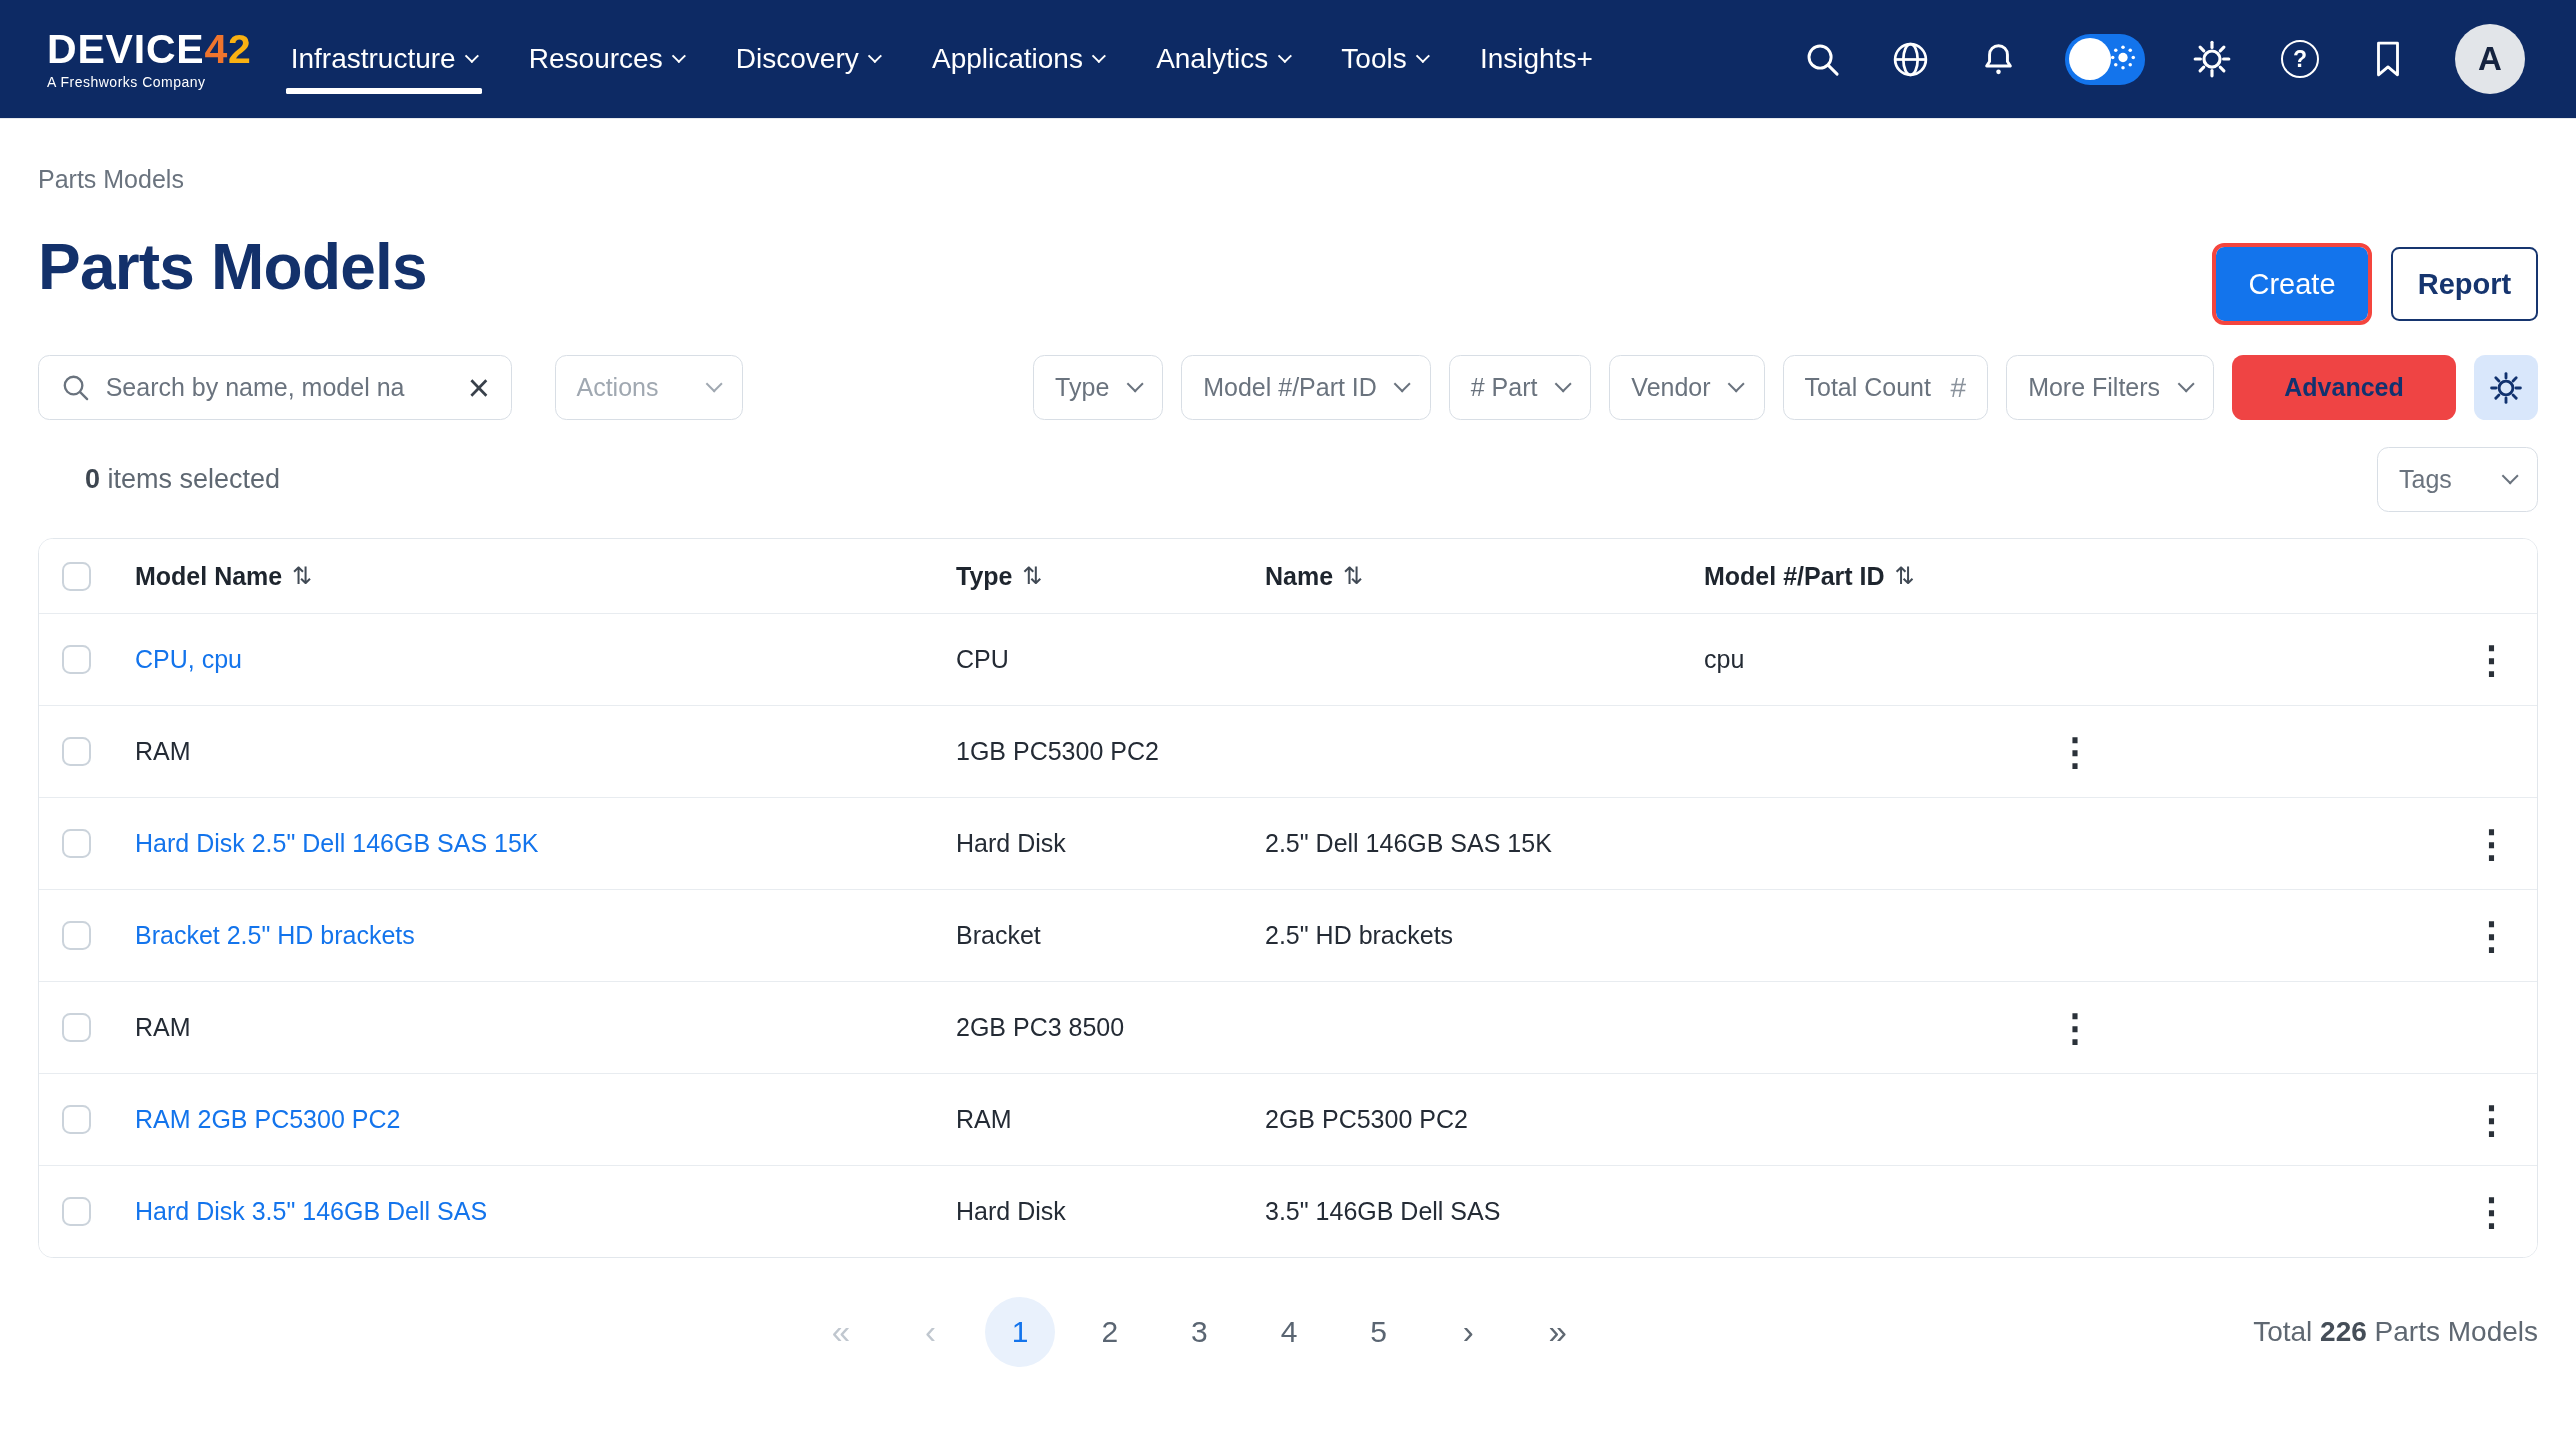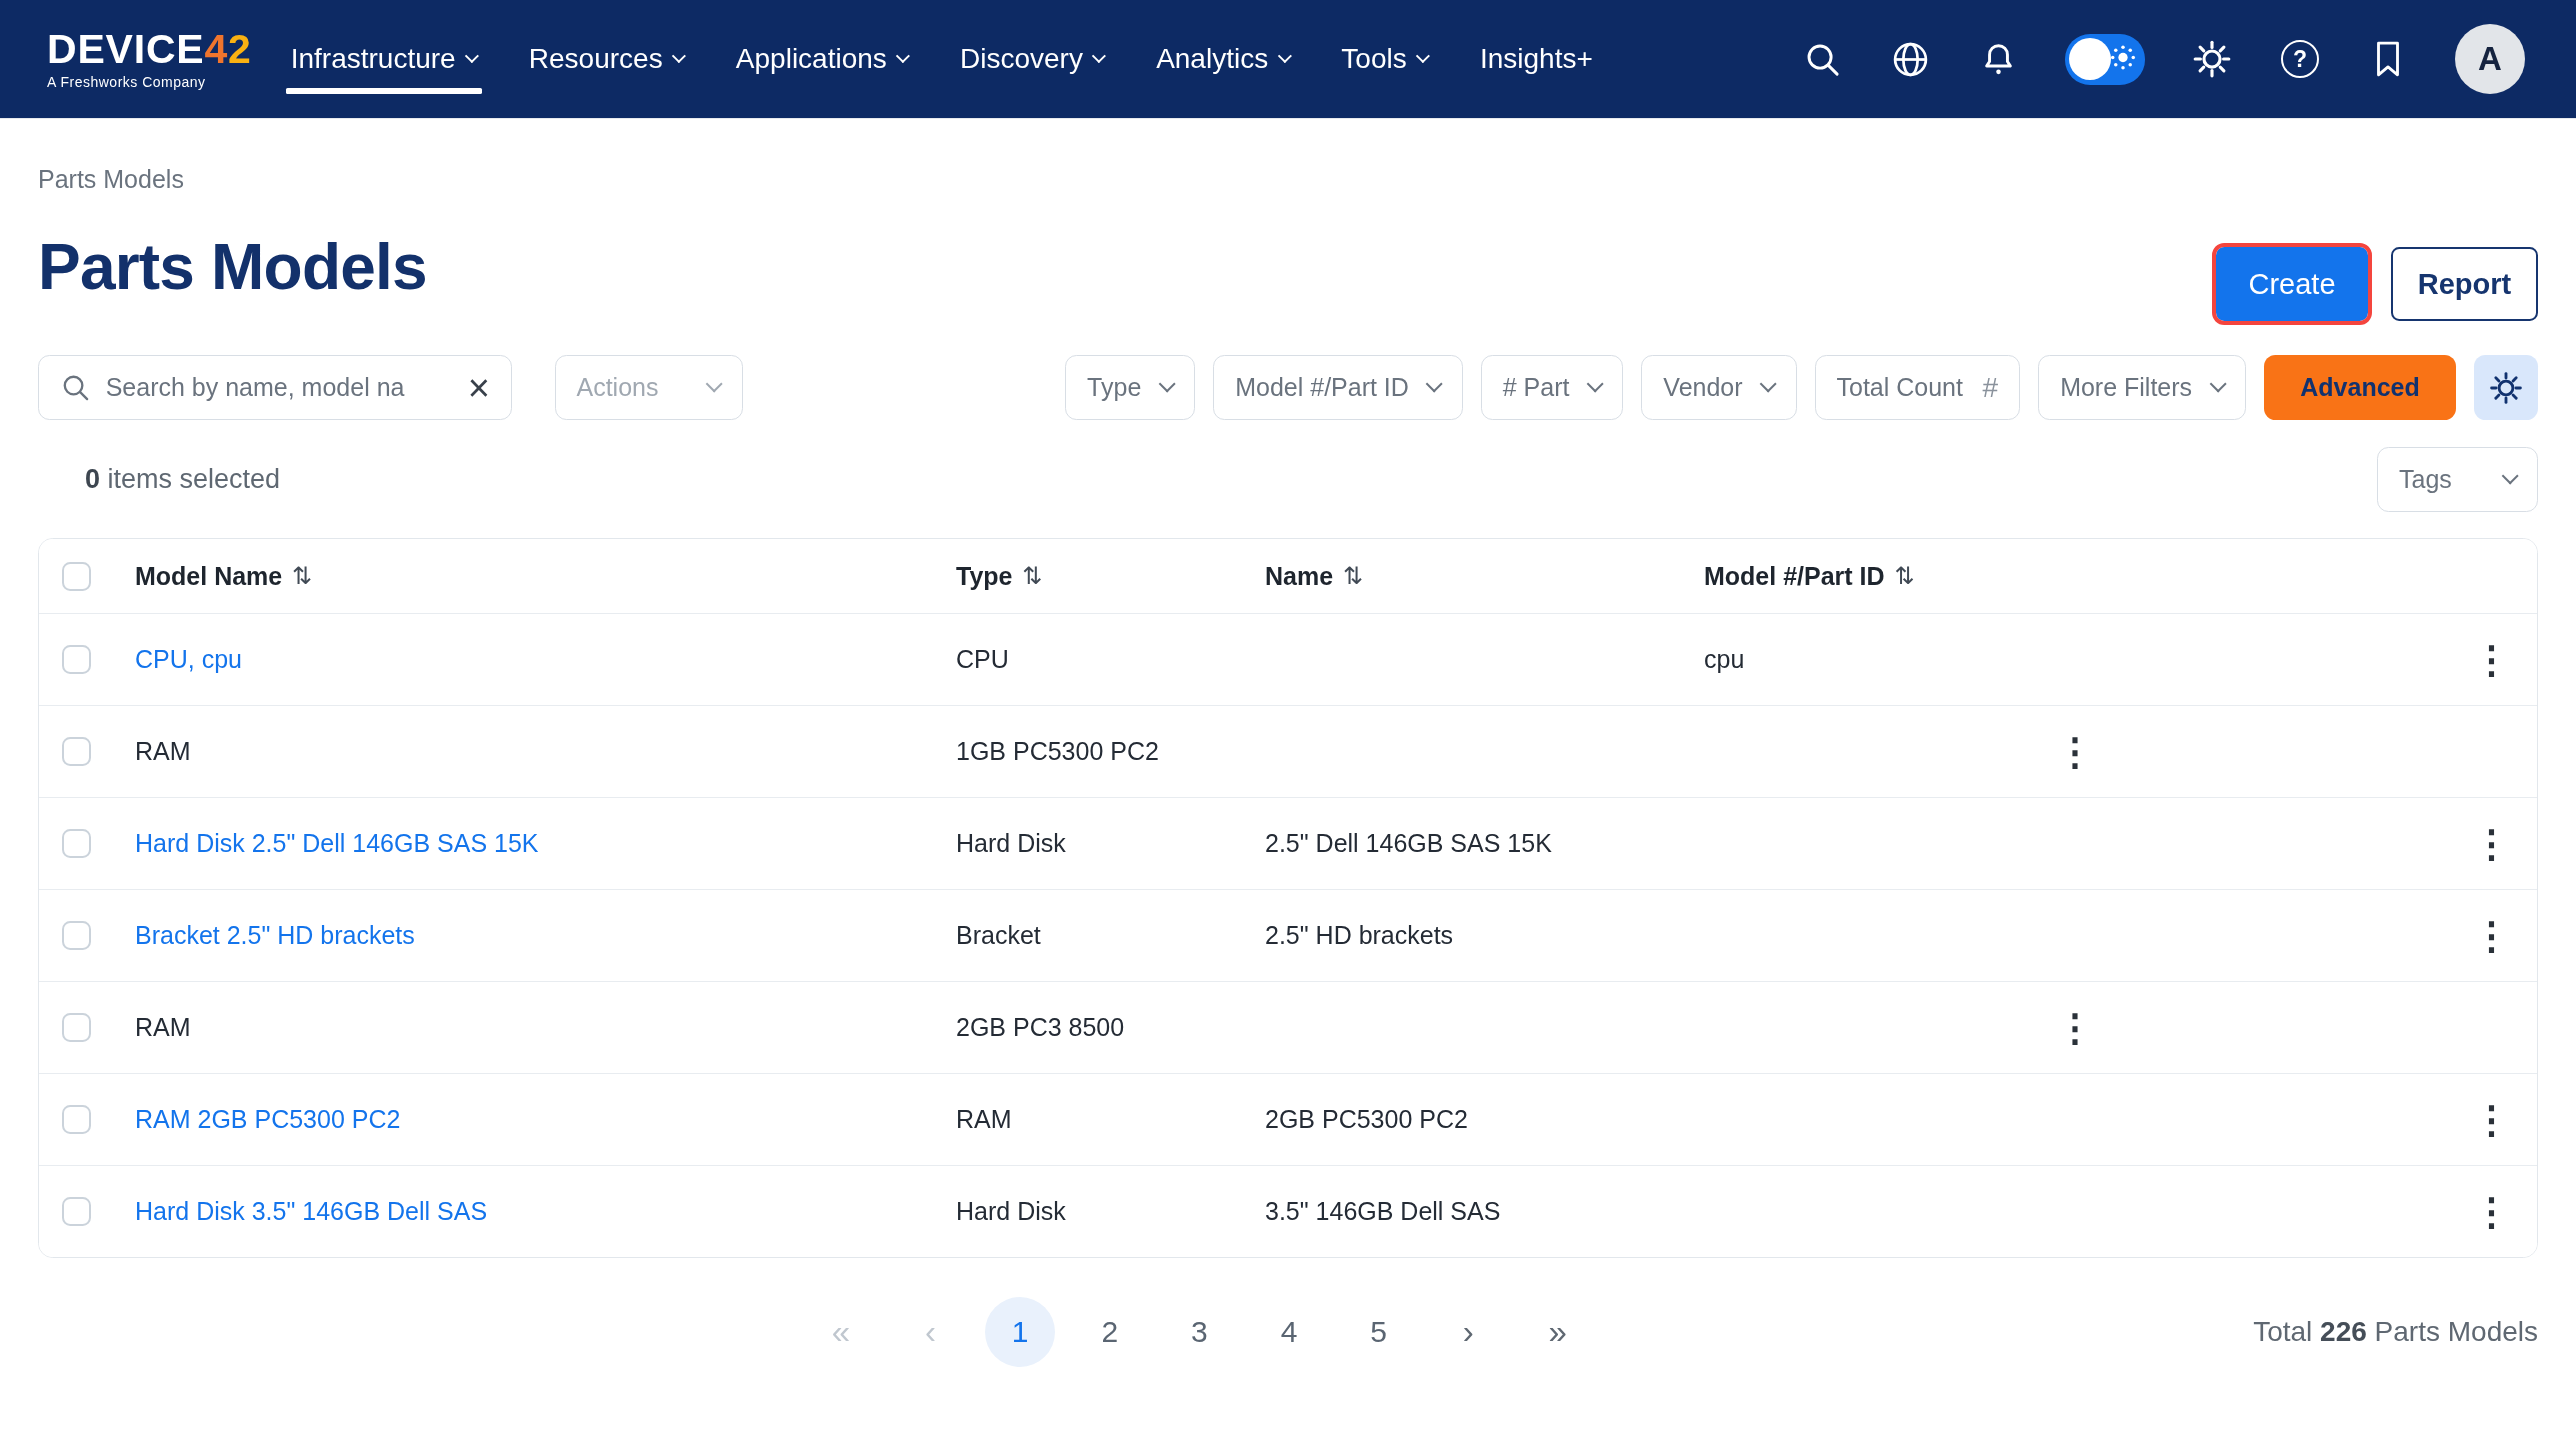--- a/index.html
+++ b/index.html
@@ -48,22 +48,22 @@
     display:flex; align-items:center; font-size:25px; color:#6A737E; padding:0 21px; cursor:pointer; }
   .search-box { width:474px; gap:14.7px; cursor:text; }
   .search-box input { border:none; outline:none; flex:1; min-width:0; font-size:25px;
     color:#4A525C; font-family:inherit; }
   .search-box input::placeholder { color:#6A737E; opacity:1; }
   .clear-x { font-size:38px; color:#39414B; line-height:1; cursor:pointer; }
   .actions-btn { width:188px; margin-left:24.5px; justify-content:space-between; color:#A0A8B1; }
   .dropdown { justify-content:space-between; gap:19.6px; }
   .dd-group { margin-left:auto; display:flex; gap:18px; }
   .hash { color:#8A929C; font-size:28px; }
-  .btn-advanced { background:#f97316; border:none; color:#11326F; font-weight:700;
-    width:192px; justify-content:center; }
+  .btn-advanced { background:#ef4444; border:none; color:#11326F; font-weight:700;
+    width:224px; justify-content:center; }
   .btn-gear { background:#D9E7FB; border:none; width:64px; padding:0; justify-content:center; color:#11326F; }
 
   
   .sel-row { margin-top:27px; display:flex; align-items:center; justify-content:space-between;margin-left:47px; }
   .sel-text { font-size:27px; color:#5F6872; }
   .sel-text b { color:#3D4650; }
   .tags-btn { width:161px;gap:16px; }
 
   
   .table { margin-top:26px; border:1.6px solid #E2E7EC; border-radius:14.7px; overflow:hidden; }
@@ -104,25 +104,25 @@
   <div class="nav-menu">
       <div class="nav-item active">
         <span>Infrastructure</span>
         <span class="chev chev-nav"></span>
       </div>
       <div class="nav-item">
         <span>Resources</span>
         <span class="chev chev-nav"></span>
       </div>
       <div class="nav-item">
+        <span>Discovery</span>
+        <span class="chev chev-nav"></span>
+      </div>
+      <div class="nav-item">
         <span>Applications</span>
-        <span class="chev chev-nav"></span>
-      </div>
-      <div class="nav-item">
-        <span>Discovery</span>
         <span class="chev chev-nav"></span>
       </div>
       <div class="nav-item">
         <span>Analytics</span>
         <span class="chev chev-nav"></span>
       </div>
       <div class="nav-item">
         <span>Tools</span>
         <span class="chev chev-nav"></span>
       </div>

